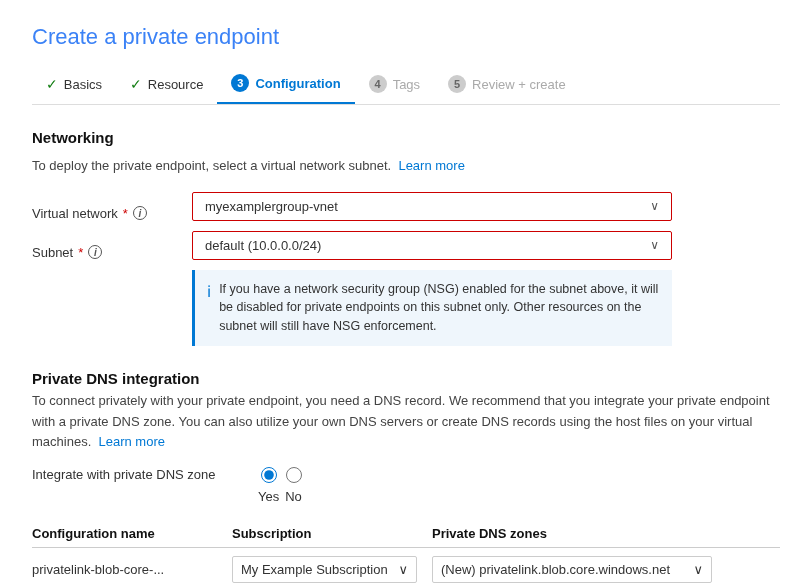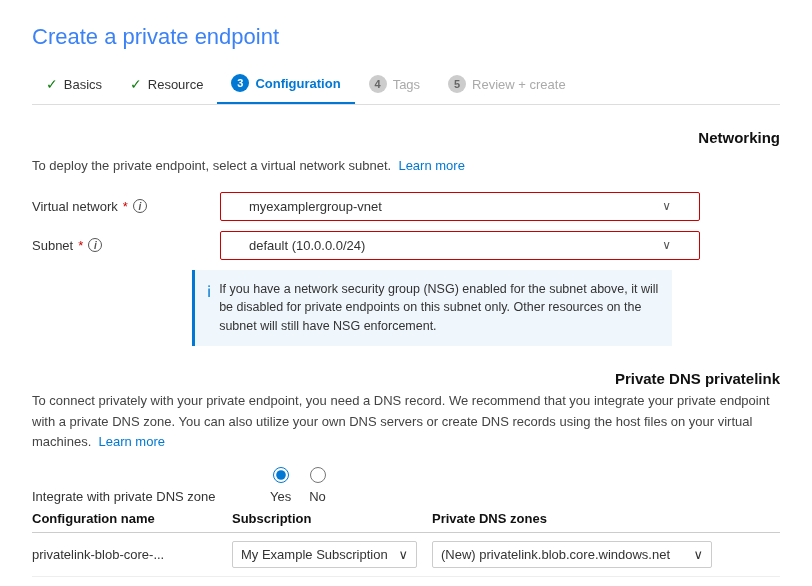--- a/index.html
+++ b/index.html
@@ -79,42 +79,40 @@
     .step.disabled .step-num {
       background: #ccc;
       color: #666;
     }
 
     .section-title {
       font-size: 15px;
       font-weight: 600;
       color: #111;
       margin-bottom: 4px;
-      text-align: right;
     }
 
     .section-desc {
       font-size: 13px;
       color: #444;
       margin-bottom: 16px;
       line-height: 1.5;
       margin-top: 10px;
     }
 
     .learn-more {
       color: #0078d4;
       text-decoration: none;
       cursor: pointer;
     }
 
     .form-row {
       display: flex;
-      align-items: center;
+      align-items: flex-end;
       margin-bottom: 10px;
-      gap: 28px;
     }
 
     .form-label {
       width: 160px;
       font-size: 13px;
       color: #333;
       display: flex;
       align-items: center;
       gap: 5px;
       flex-shrink: 0;
@@ -137,21 +135,21 @@
       cursor: pointer;
       font-style: italic;
       font-weight: 600;
     }
 
     .dropdown {
       flex: 1;
       max-width: 480px;
       border: 1px solid #c00;
       border-radius: 2px;
-      padding: 6px 28px;
+      padding: 6px 12px;
       display: flex;
       align-items: center;
       justify-content: space-between;
       cursor: pointer;
       background: #fff;
       font-size: 13px;
     }
 
     .dropdown .chevron {
       font-size: 12px;
@@ -187,23 +185,23 @@
 
     .dns-desc {
       font-size: 13px;
       color: #444;
       line-height: 1.6;
       margin-bottom: 14px;
     }
 
     .radio-row {
       display: flex;
-      align-items: flex-end;
-      gap: 18px;
-      margin-bottom: 1px;
+      align-items: flex-start;
+      gap: 6px;
+      margin-bottom: 16px;
     }
 
     .radio-label-main {
       width: 220px;
       font-size: 13px;
       color: #333;
     }
 
     .radio-option {
       display: flex;
@@ -332,21 +330,21 @@
 
   <div class="info-box">
     <span class="info-circle">ℹ</span>
     <span>
       If you have a network security group (NSG) enabled for the subnet above, it will be disabled for private endpoints on this subnet only. Other resources on the subnet will still have NSG enforcement.
     </span>
   </div>
 </div>
 
 <div class="dns-section">
-  <div class="section-title">Private DNS privatelink</div>
+  <div class="section-title">Private DNS integration</div>
   <div class="dns-desc">
     <span>To connect privately with your private endpoint, you need a DNS record. We recommend that you integrate your private endpoint with a private DNS zone. You can also utilize your own DNS servers or create DNS records using the host files on your virtual machines.</span>
     &nbsp;<a class="learn-more">Learn more</a>
   </div>
 
   <div class="radio-row">
     <div class="radio-label-main">Integrate with private DNS zone</div>
     <label class="radio-option">
       <input type="radio" class="radio-input" name="dns-zone" checked="" style="">
       <span>Yes</span>

